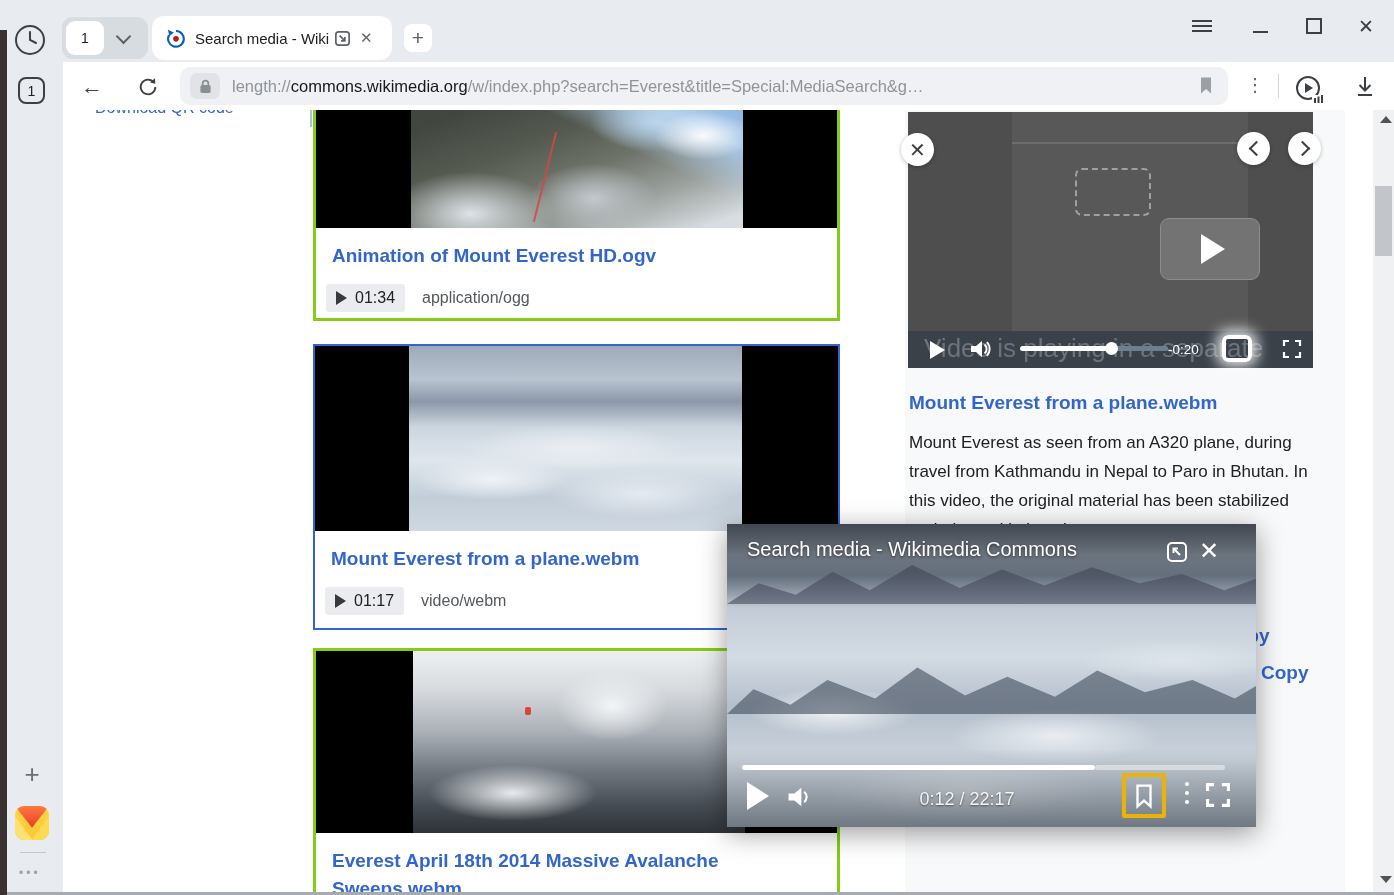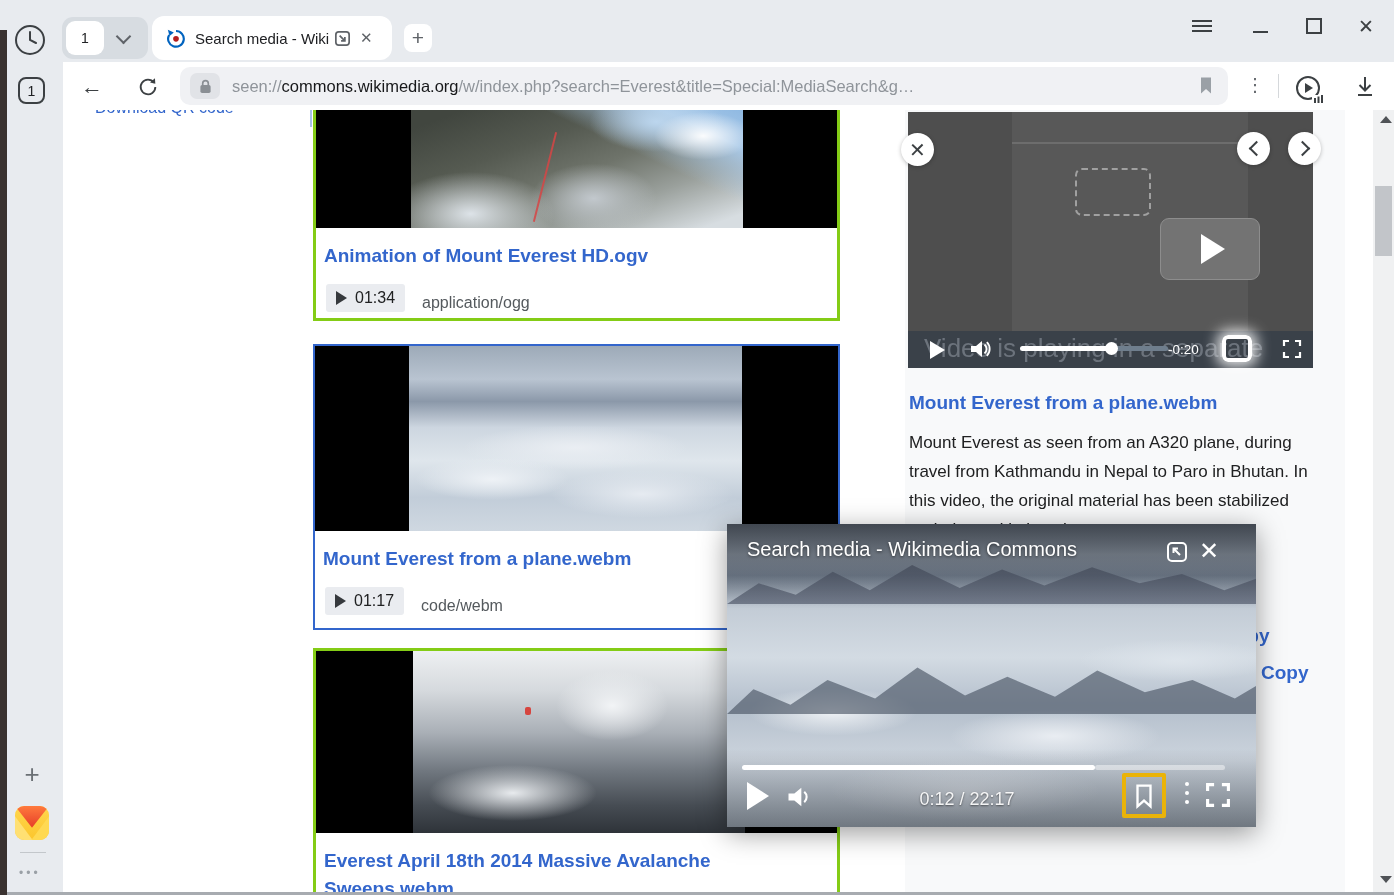--- a/index.html
+++ b/index.html
@@ -60,22 +60,22 @@
 
   
   .qr-clip{left:95px;top:110px;width:200px;height:10px;overflow:hidden;}
   .qr-link{position:absolute;left:0;top:-11px;font-size:16px;color:#3366cc;white-space:nowrap;}
   .focus-line{left:310px;top:110px;width:2px;height:17px;background:#a9c3e8;}
 
   .card{width:527px;background:#fff;border:3px solid #84cc16;}
   .card.sel{border:2px solid #3366cc;}
   .thumb{position:relative;width:100%;background:#000;overflow:hidden;}
   .thumb-img{position:absolute;top:0;height:100%;}
-  .res-title{font-size:19px;font-weight:bold;color:#3366cc;margin:14px 0 0 8px;line-height:28px;}
-  .meta-row{display:flex;align-items:flex-end;margin:14px 0 0 10px;}
+  .res-title{font-size:19px;font-weight:bold;color:#3366cc;margin:14px 0 0 16px;line-height:28px;}
+  .meta-row{display:flex;align-items:center;margin:14px 0 0 10px;}
   .dur-pill{display:flex;align-items:center;background:#eaecf0;border-radius:3px;height:28px;padding:0 10px;}
   .dur-pill .tri{width:0;height:0;border-left:11px solid #36393d;border-top:7px solid transparent;
     border-bottom:7px solid transparent;margin-right:8px;}
   .dur-text{font-size:16px;color:#202122;}
   .mime-text{font-size:16px;color:#54595d;margin-left:17px;}
 
   .img-everest{background:
     radial-gradient(ellipse 70px 34px at 88% 22%,rgba(255,255,255,.95),rgba(255,255,255,0) 70%),
     radial-gradient(ellipse 90px 40px at 74% 10%,#bcd6ee,rgba(188,214,238,0) 75%),
     linear-gradient(205deg,#8fb9e2 0%,#a9c9e8 14%,rgba(169,201,232,0) 34%),
@@ -215,21 +215,21 @@
       </svg>
   </div>
 
   <div class="abs urlfield">
     <div class="lockchip">
       <svg width="13" height="15" viewBox="0 0 14 16">
           <rect x="1.5" y="6.5" width="11" height="8.5" rx="1.8" fill="#8a8f94"></rect>
           <path d="M4 7 V4.6 a3 3 0 0 1 6 0 V7" fill="none" stroke="#8a8f94" stroke-width="1.8"></path>
         </svg>
     </div>
-    <div class="urltext"><span class="url-dim">seen://</span><span class="url-host">commons.wikimedia.org</span><span class="url-dim">/w/index.php?search=Everest&amp;title=Special:MediaSearch&amp;g…</span></div>
+    <div class="urltext"><span class="url-dim">length://</span><span class="url-host">commons.wikimedia.org</span><span class="url-dim">/w/index.php?search=Everest&amp;title=Special:MediaSearch&amp;g…</span></div>
     <div class="bookmark-flag">
       <svg width="16" height="20" viewBox="0 0 16 20">
           <path d="M3 1.5 h10 v16 l-5-4.4 -5 4.4 z" fill="#9aa0a6"></path>
         </svg>
     </div>
   </div>
 
   <div class="abs tool-right" style="left:1246px;width:14px;text-align:center;font-size:18px;color:#5f6368;">⋮</div>
   <div class="abs divider-v"></div>
   <div class="abs tool-right" style="left:1294px;">
@@ -284,21 +284,21 @@
   <div class="abs card sel" style="left:313px;top:344px;height:286px;">
     <div class="thumb" style="height:185px;">
       <div class="thumb-img img-aerial" style="left:94px;width:333px;"></div>
     </div>
     <div class="res-title">Mount Everest from a plane.webm</div>
     <div class="meta-row">
       <div class="dur-pill">
         <div class="tri"></div>
         <span class="dur-text">01:17</span>
       </div>
-      <span class="mime-text">code/webm</span>
+      <span class="mime-text">video/webm</span>
     </div>
   </div>
 
   <div class="abs card" style="left:313px;top:648px;height:248px;border-bottom:none;">
     <div class="thumb" style="height:182px;">
       <div class="thumb-img img-avalanche" style="left:97px;width:332px;">
         <div class="climber-dot"></div>
       </div>
     </div>
     <div class="res-title" style="width:500px;">Everest April 18th 2014 Massive Avalanche Sweeps.webm</div>

